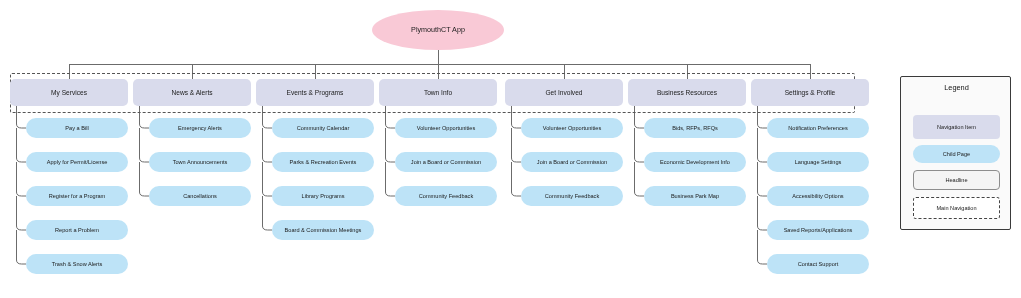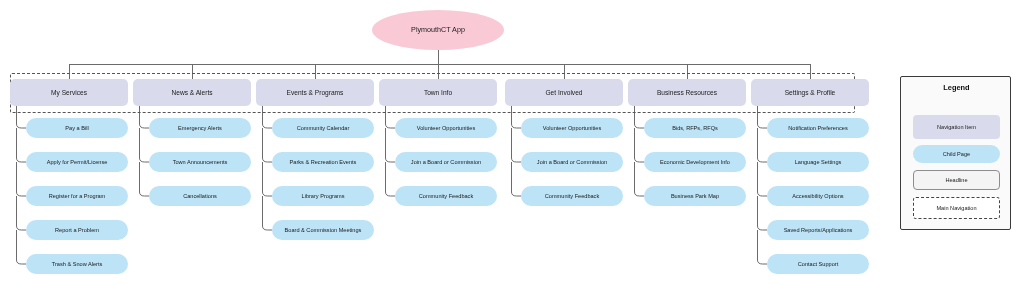--- a/index.html
+++ b/index.html
@@ -64,21 +64,21 @@
     position:absolute;
     left:900px;top:76px;
     width:111px;height:154px;
     background:#fafafa;
     border:1px solid #3a3a3a;
     box-sizing:border-box;
     border-radius:2px;
   }
   .legend-title{
     position:absolute;left:0;top:6px;width:111px;
-    text-align:center;font-size:7.4px;font-weight:bold;color:#111;
+    text-align:center;font-size:7.4px;font-weight:normal;color:#111;
   }
   .lg-swatch{
     position:absolute;left:12px;width:87px;
     display:flex;align-items:center;justify-content:center;
     font-size:5.6px;color:#1b1b1b;text-align:center;
     box-sizing:border-box;line-height:1.1;
   }
   .lg-nav{top:38px;height:24px;background:#d9dbec;border-radius:4px;}
   .lg-child{top:68px;height:18px;background:#bde3f7;border-radius:9px;}
   .lg-head{top:93px;height:20px;background:#f4f4f4;border:1px solid #8d8d8d;border-radius:4px;}

